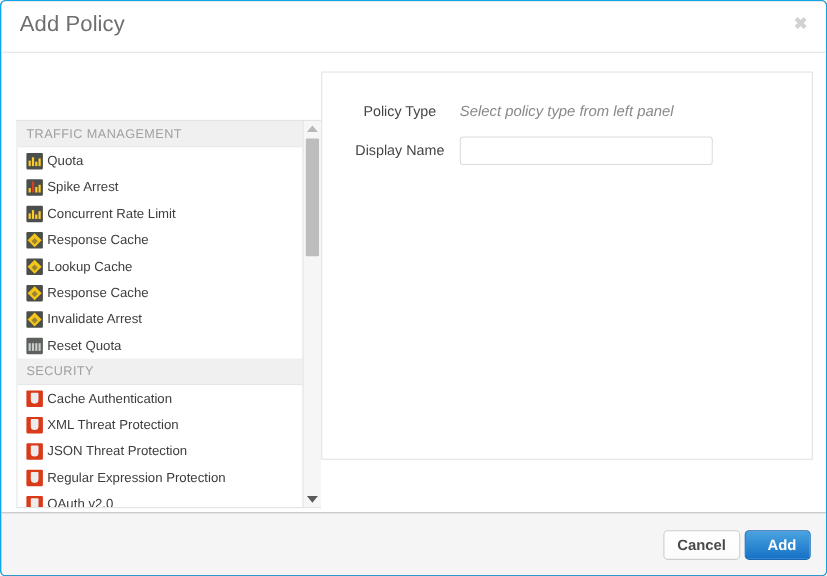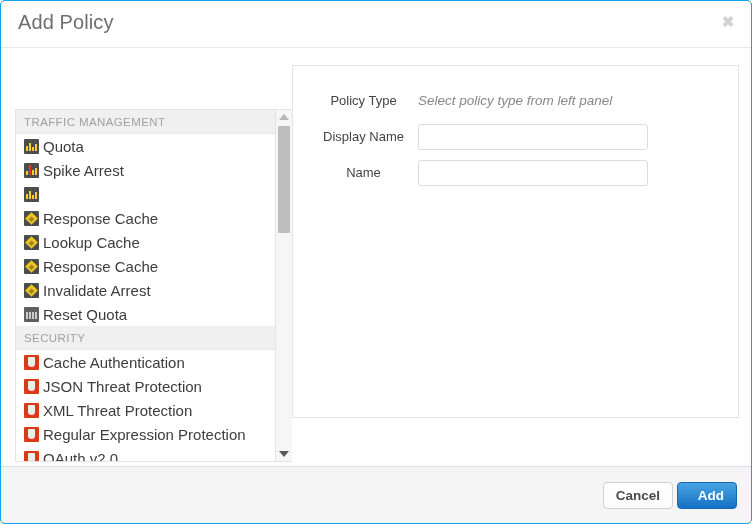--- a/index.html
+++ b/index.html
@@ -96,21 +96,21 @@
   }
   .policy-item {
     height: 24px;
     display: flex;
     align-items: center;
     padding-left: 8px;
     cursor: pointer;
     background: #ffffff;
   }
   .policy-label {
-    font-size: 15px;
+    font-size: 12px;
     color: #3d3d3d;
     margin-left: 4px;
     white-space: nowrap;
   }
 
   
   .picon {
     width: 15px;
     height: 15px;
     flex: 0 0 15px;
@@ -320,20 +320,21 @@
             </div>
             <span class="policy-label">Spike Arrest</span>
           </div>
           <div class="policy-item">
             <div class="picon bars">
               <div class="bar" style="left: 2px; height: 5px;"></div>
               <div class="bar" style="left: 5px; height: 8px;"></div>
               <div class="bar" style="left: 8px; height: 4px;"></div>
               <div class="bar" style="left: 11px; height: 7px;"></div>
             </div>
+            <span class="policy-label">Concurrent Rate Limit</span>
           </div>
           <div class="policy-item">
             <div class="picon diamond">
               <div class="dia"></div>
             </div>
             <span class="policy-label">Response Cache</span>
           </div>
           <div class="policy-item">
             <div class="picon diamond">
               <div class="dia"></div>
@@ -365,27 +366,27 @@
           <div class="policy-item">
             <div class="picon shield">
               <div class="shd"></div>
             </div>
             <span class="policy-label">Cache Authentication</span>
           </div>
           <div class="policy-item">
             <div class="picon shield">
               <div class="shd"></div>
             </div>
-            <span class="policy-label">JSON Threat Protection</span>
+            <span class="policy-label">XML Threat Protection</span>
           </div>
           <div class="policy-item">
             <div class="picon shield">
               <div class="shd"></div>
             </div>
-            <span class="policy-label">XML Threat Protection</span>
+            <span class="policy-label">JSON Threat Protection</span>
           </div>
           <div class="policy-item">
             <div class="picon shield">
               <div class="shd"></div>
             </div>
             <span class="policy-label">Regular Expression Protection</span>
           </div>
           <div class="policy-item">
             <div class="picon shield">
               <div class="shd"></div>
@@ -410,24 +411,20 @@
       <div class="form-row" style="top:22px;">
         <div class="form-label">Policy Type</div>
         <div class="form-static">Select policy type from left panel</div>
       </div>
 
       <div class="form-row" style="top:58px;">
         <div class="form-label">Display Name</div>
         <input class="form-input" type="text" placeholder="" style="">
       </div>
 
-      <div class="form-row" style="top:94px;">
-        <div class="form-label">Name</div>
-        <input class="form-input" type="text" placeholder="" style="">
-      </div>
 
     </div>
   </div>
 
   <div class="dlg-footer">
     <button class="btn btn-cancel">Cancel</button>
     <button class="btn btn-add">Add</button>
   </div>
 
 </div>

